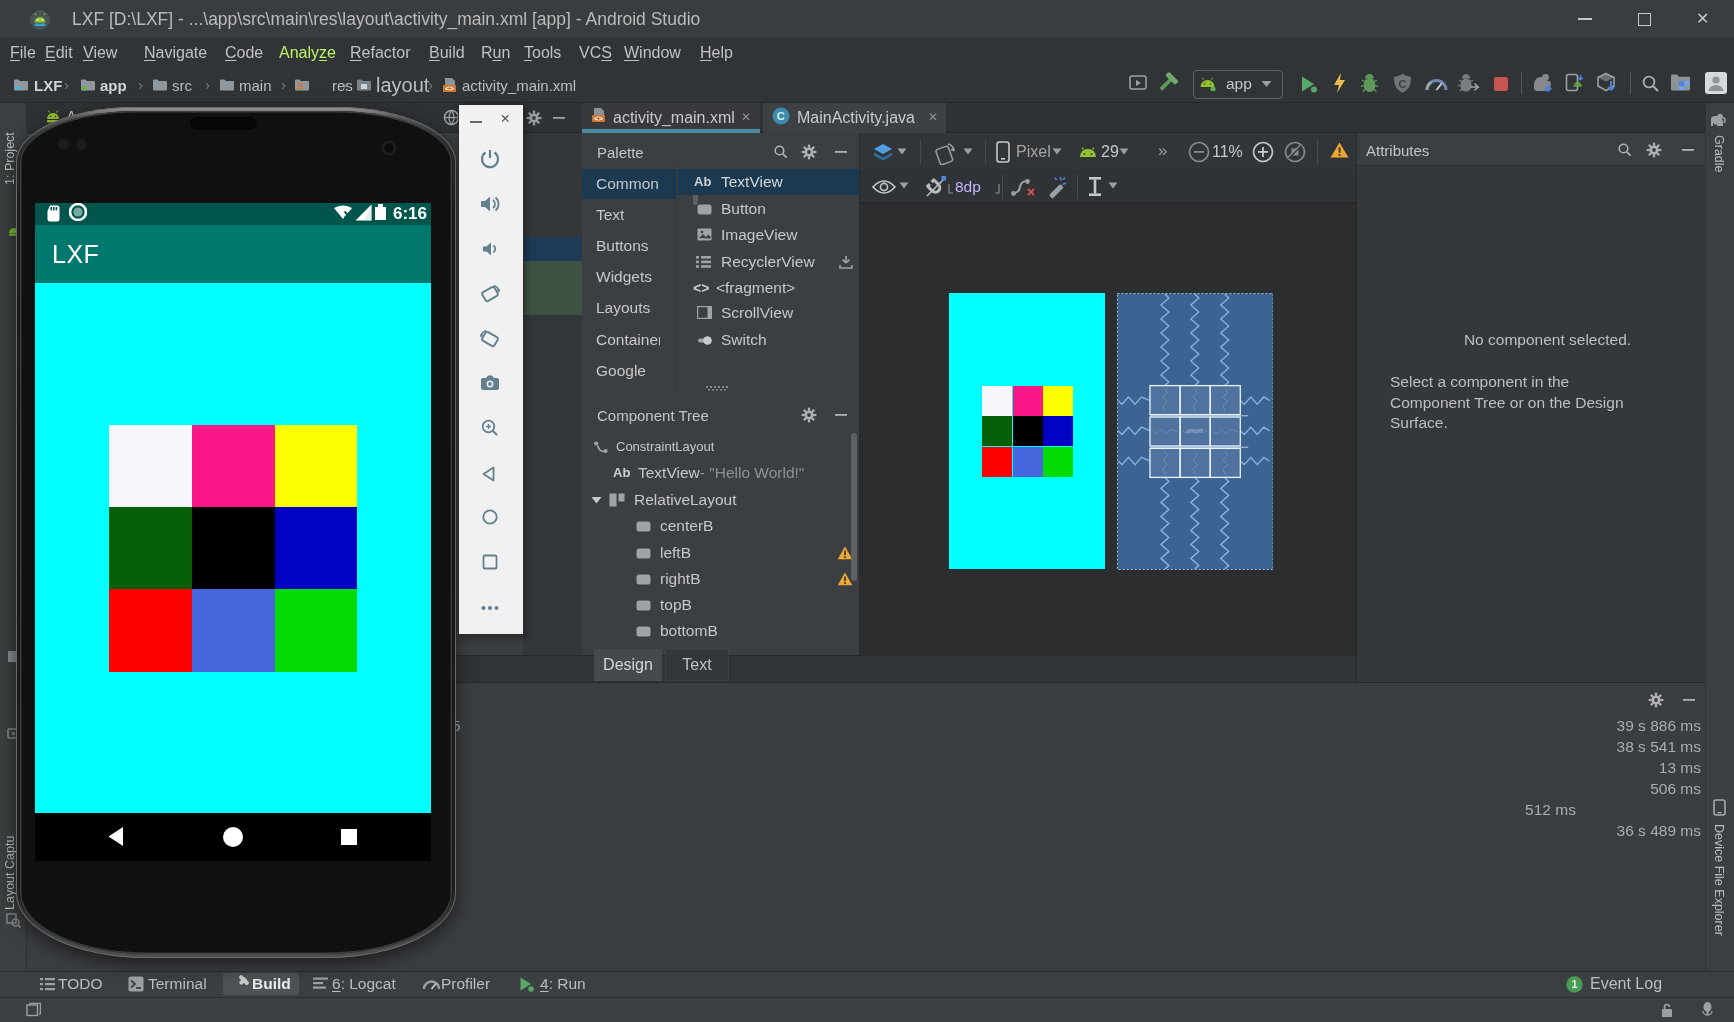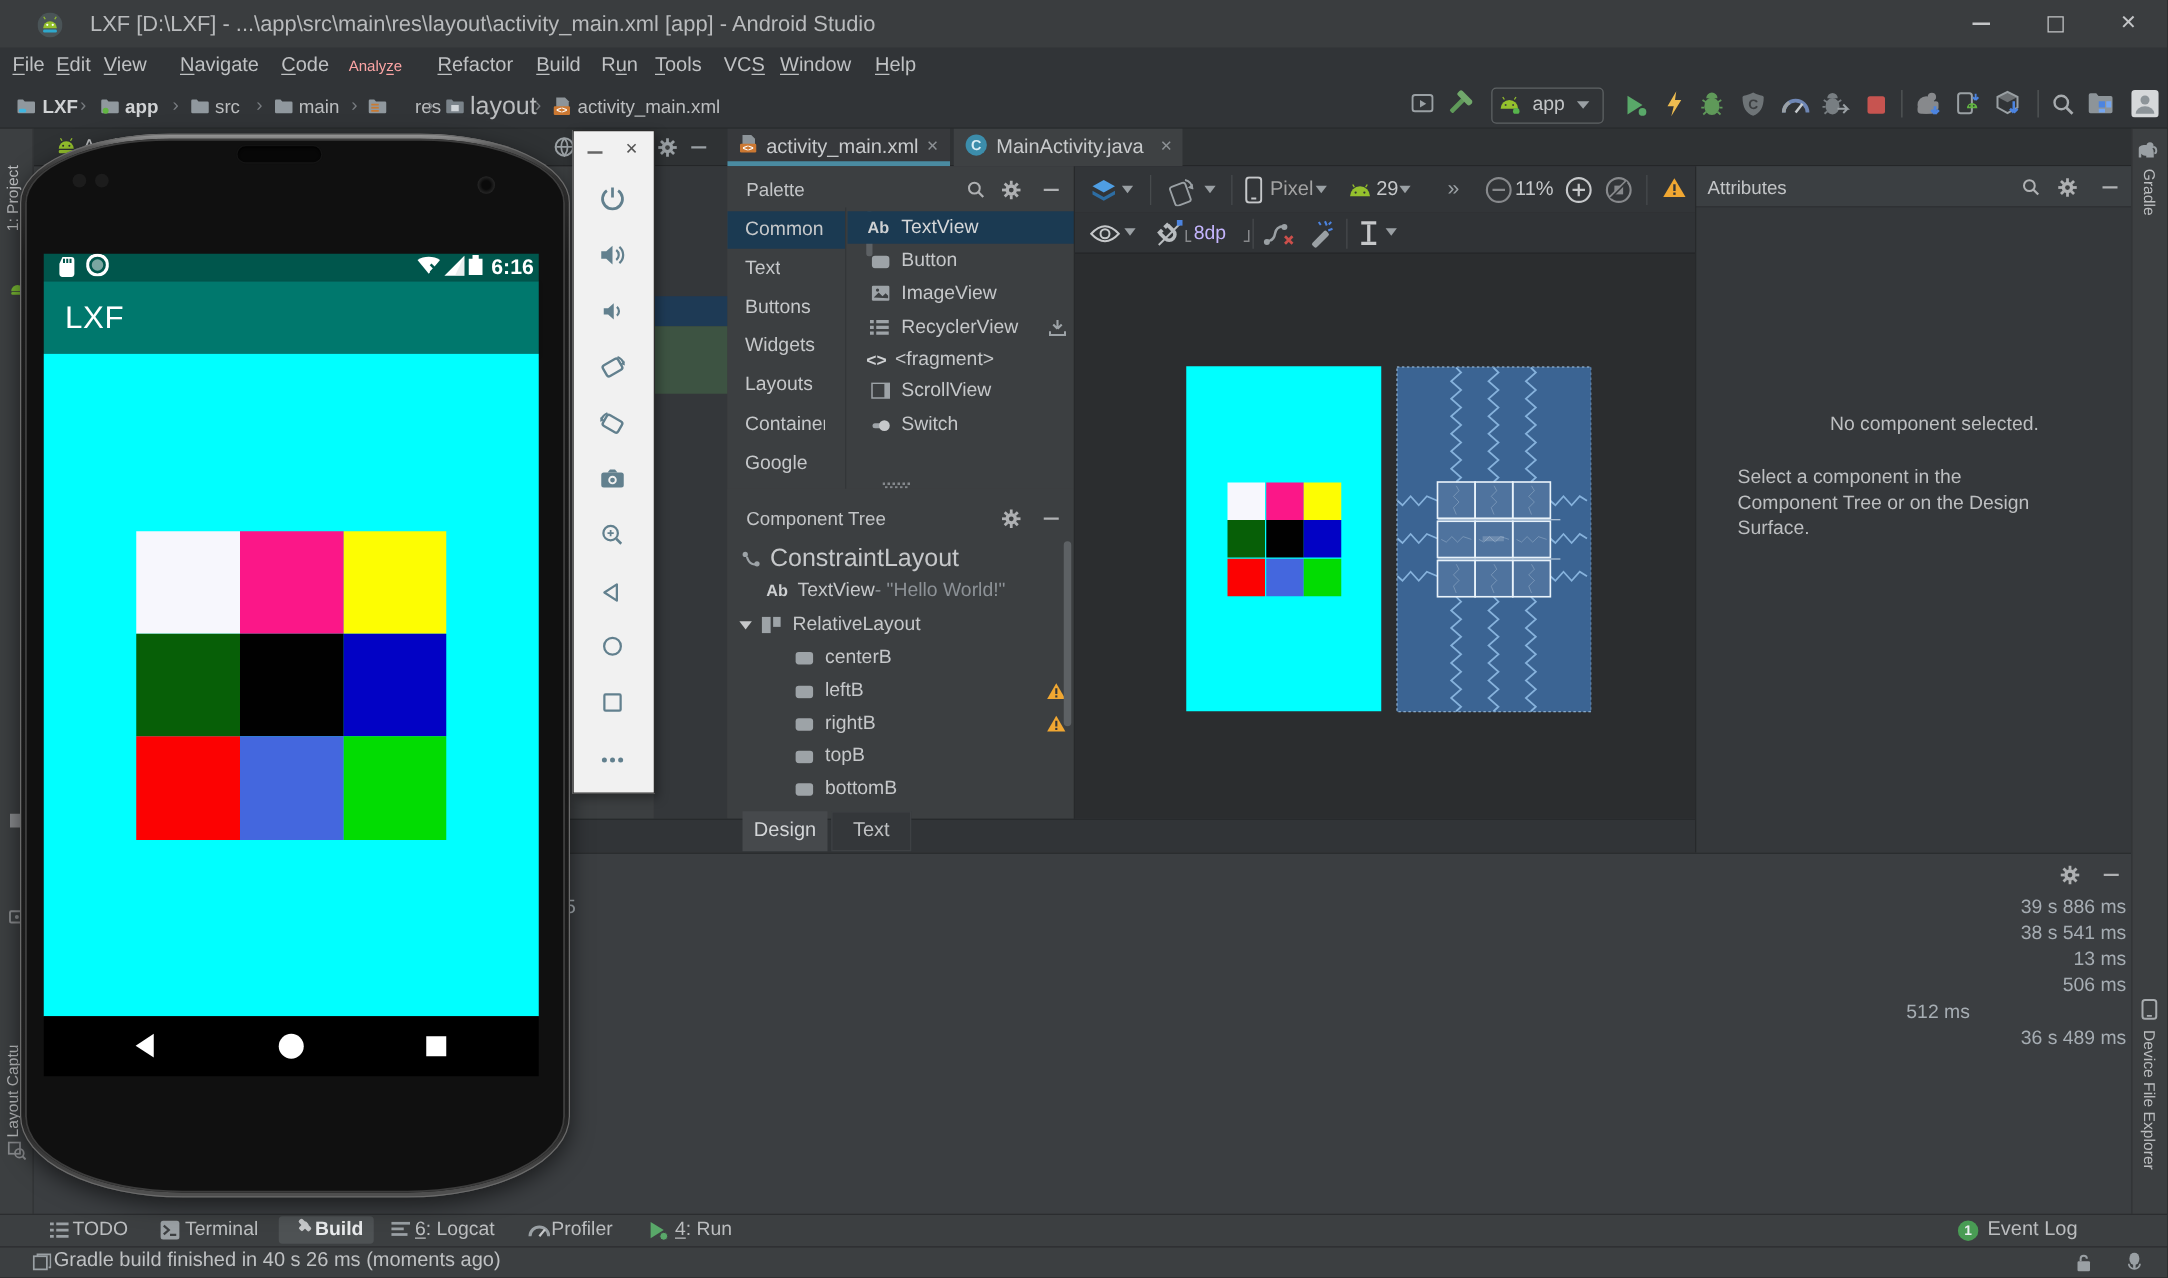--- a/index.html
+++ b/index.html
@@ -14,21 +14,21 @@
 <div class="ab" style="left:72px;top:0px;font-size:17.5px;line-height:38px;color:#b9bbbd;letter-spacing:0px">LXF [D:\LXF] - ...\app\src\main\res\layout\activity_main.xml [app] - Android Studio</div>
 <div class="ab" style="left:1578px;top:18px;width:14px;height:2px;background:#c4c6c8;"></div>
 <div class="ab" style="left:1638px;top:13px;width:11px;height:11px;border:1.5px solid #c4c6c8;"></div>
 <div class="ab" style="left:1696px;top:2px;font-size:16px;color:#c4c6c8;line-height:34px">✕</div>
 <div class="ab" style="left:0px;top:38px;width:1734px;height:30px;background:#313437;"></div>
 <div class="ab" style="left:10px;top:38px;font-size:16px;line-height:30px;color:#bfc1c3"><u>F</u>ile</div>
 <div class="ab" style="left:45px;top:38px;font-size:16px;line-height:30px;color:#bfc1c3"><u>E</u>dit</div>
 <div class="ab" style="left:83px;top:38px;font-size:16px;line-height:30px;color:#bfc1c3"><u>V</u>iew</div>
 <div class="ab" style="left:144px;top:38px;font-size:16px;line-height:30px;color:#bfc1c3"><u>N</u>avigate</div>
 <div class="ab" style="left:225px;top:38px;font-size:16px;line-height:30px;color:#bfc1c3"><u>C</u>ode</div>
-<div class="ab" style="left:279px;top:38px;font-size:12px;line-height:30px;color:#fca5a5">Analy<u>z</u>e</div>
+<div class="ab" style="left:279px;top:38px;font-size:16px;line-height:30px;color:#bef264">Analy<u>z</u>e</div>
 <div class="ab" style="left:350px;top:38px;font-size:16px;line-height:30px;color:#bfc1c3"><u>R</u>efactor</div>
 <div class="ab" style="left:429px;top:38px;font-size:16px;line-height:30px;color:#bfc1c3"><u>B</u>uild</div>
 <div class="ab" style="left:481px;top:38px;font-size:16px;line-height:30px;color:#bfc1c3">R<u>u</u>n</div>
 <div class="ab" style="left:524px;top:38px;font-size:16px;line-height:30px;color:#bfc1c3"><u>T</u>ools</div>
 <div class="ab" style="left:579px;top:38px;font-size:16px;line-height:30px;color:#bfc1c3">VC<u>S</u></div>
 <div class="ab" style="left:624px;top:38px;font-size:16px;line-height:30px;color:#bfc1c3"><u>W</u>indow</div>
 <div class="ab" style="left:700px;top:38px;font-size:16px;line-height:30px;color:#bfc1c3"><u>H</u>elp</div>
 <div class="ab" style="left:0px;top:68px;width:1734px;height:35px;background:#313437;border-bottom:1px solid #26282a;box-sizing:border-box;"></div>
 <svg class="ab" style="left:13px;top:77px;" width="16" height="16" viewBox="0 0 16 16">
       <path d="M1 3.5 q0-1 1-1 h3.4 l1.4 1.6 h7.2 q1 0 1 1 v7.4 q0 1-1 1 h-12 q-1 0-1-1 Z" fill="#90989e"></path>
@@ -319,21 +319,21 @@
       <circle cx="8" cy="8" r="1.9" fill="#3c3f41"></circle>
     </svg>
 <svg class="ab" style="left:834px;top:407px;" width="16" height="16" viewBox="0 0 16 16">
       <rect x="1" y="7" width="12" height="1.8" fill="#afb1b3"></rect>
     </svg>
 <svg class="ab" style="left:593px;top:440px;" width="15" height="15" viewBox="0 0 15 15">
       <circle cx="3.2" cy="3.5" r="2.1" fill="#9da3a7"></circle>
       <path d="M4.5 5.5 q1.5 4.5 4 5.5 q2 0.8 3.5 0.3" fill="none" stroke="#9da3a7" stroke-width="1.7"></path>
       <circle cx="12.6" cy="11" r="2.1" fill="#9da3a7"></circle>
     </svg>
-<div class="ab" style="left:616px;top:434px;font-size:20px;line-height:26px;color:#c6c8ca">ConstraintLayout</div>
+<div class="ab" style="left:616px;top:434px;font-size:13px;line-height:26px;color:#c6c8ca">ConstraintLayout</div>
 <div class="ab" style="left:613px;top:459.9px;font-size:13px;line-height:26px;color:#ced0d2"><b>Ab</b></div>
 <div class="ab" style="left:638px;top:459.9px;font-size:15.5px;line-height:26px;color:#c6c8ca">TextView<span style="color:#8d9297">- "Hello World!"</span></div>
 <svg class="ab" style="left:591px;top:495.7px;" width="11" height="8" viewBox="0 0 11 8">
       <path d="M0.5 1 h10 l-5 6.5 Z" fill="#c6c8ca"></path>
     </svg>
 <svg class="ab" style="left:609px;top:492.7px;" width="16" height="14" viewBox="0 0 16 14">
       <rect x="0.5" y="0.5" width="7" height="13" fill="#9da3a7"></rect>
       <rect x="9.5" y="0.5" width="6" height="8" fill="#9da3a7"></rect>
     </svg>
 <div class="ab" style="left:634px;top:486.7px;font-size:15.5px;line-height:26px;color:#c6c8ca">RelativeLayout</div>
@@ -658,21 +658,20 @@
 <svg class="ab" style="left:1566px;top:976px;" width="17" height="17" viewBox="0 0 17 17">
       <circle cx="8.5" cy="8.5" r="8.2" fill="#499c54"></circle>
       <text x="8.5" y="12.4" font-size="11" font-weight="bold" fill="#eaeef0" text-anchor="middle">1</text>
     </svg>
 <div class="ab" style="left:1590px;top:971px;font-size:16px;line-height:26px">Event Log</div>
 <div class="ab" style="left:0px;top:997px;width:1734px;height:25px;background:#3c3f41;border-top:1px solid #2b2d2f;box-sizing:border-box;"></div>
 <svg class="ab" style="left:26px;top:1002px;" width="15" height="15" viewBox="0 0 15 15">
       <rect x="1" y="3" width="10.5" height="10.5" fill="none" stroke="#9aa0a4" stroke-width="1.4"></rect>
       <path d="M4 3 v-1.6 h10.5 v10.5 h-1.6" fill="none" stroke="#9aa0a4" stroke-width="1.4"></path>
     </svg>
-<div class="ab" style="left:43px;top:997px;font-size:16px;line-height:24px;color:#bfc1c3">Gradle build finished in 40 s 26 ms (moments ago)</div>
 <svg class="ab" style="left:1660px;top:1003px;" width="14" height="15" viewBox="0 0 14 15">
       <rect x="2" y="6" width="10" height="8" rx="1" fill="#9aa0a4"></rect>
       <path d="M4.5 6 v-2 a2.5 2.5 0 0 1 5 0" fill="none" stroke="#9aa0a4" stroke-width="1.6"></path>
     </svg>
 <svg class="ab" style="left:1701px;top:1002px;" width="13" height="16" viewBox="0 0 13 16">
       <ellipse cx="6.5" cy="5" rx="4" ry="5" fill="#9aa0a4"></ellipse>
       <rect x="5.5" y="9" width="2" height="4" fill="#9aa0a4"></rect>
       <path d="M2 9 a4.5 4 0 0 0 9 0" fill="none" stroke="#9aa0a4" stroke-width="1.4"></path>
     </svg>
 <div class="ab" style="left:16px;top:107px;width:440px;height:851px;background:linear-gradient(180deg,#9a9a9a 0%,#565656 1.2%,#2e2e2e 4%,#1c1c1c 12%,#161616 50%,#1f1f1f 92%,#4e4e4e 99%);border-radius:120px 120px 130px 130px / 55px 55px 65px 65px;box-shadow:0 6px 18px rgba(0,0,0,0.55), inset 0 0 0 1px #6b6b6b;z-index:40;"></div>

